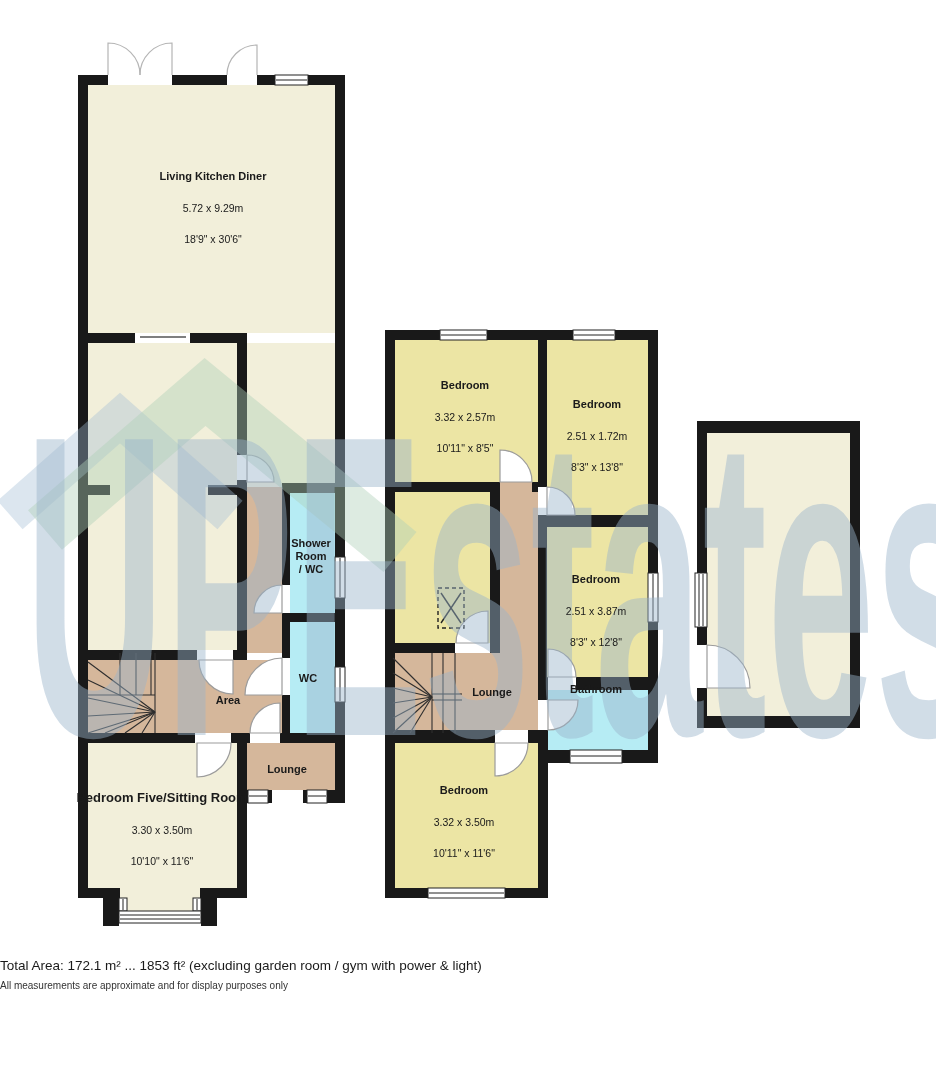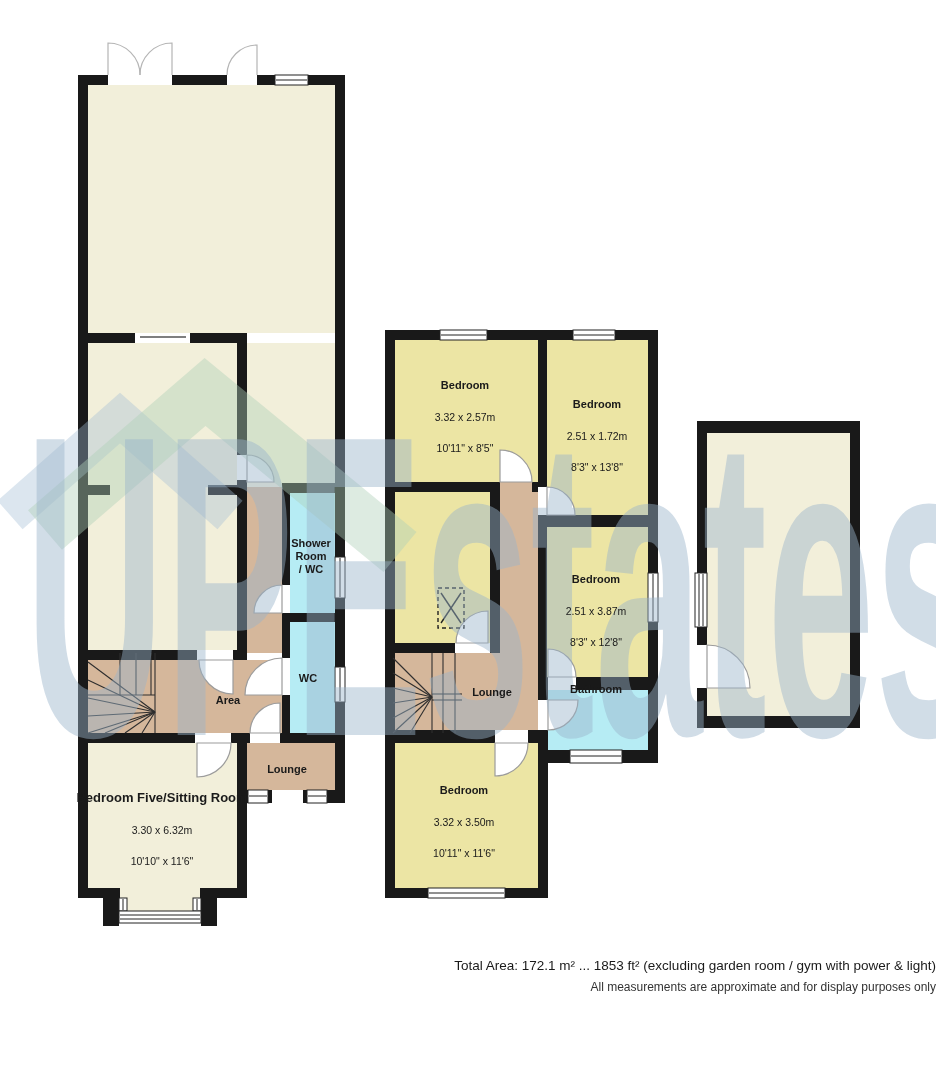--- a/index.html
+++ b/index.html
@@ -21,23 +21,23 @@
   .hatch{fill:none;stroke:#222;stroke-width:1.4;}
   .room-label{
     position:absolute;transform:translate(-50%,-50%);
     text-align:center;color:#1a1a1a;white-space:pre-line;line-height:1.18;z-index:5;
   }
   .rname{font-size:11px;font-weight:bold;white-space:pre-line;}
   .nowrap .rname{white-space:nowrap;font-size:13px;}
   .rdim{font-size:10.5px;font-weight:normal;}
   .rdim.bold{font-weight:bold;}
   .wm-text{font-weight:bold;}
-  #footer{position:absolute;left:0;top:958px;width:936px;text-align:right;z-index:6;}
+  #footer{position:absolute;left:0;top:958px;width:936px;text-align:left;z-index:6;}
   #total-area{font-size:13.5px;color:#1a1a1a;}
-  #disclaimer{font-size:12px;color:#333;margin-top:7px;margin-left:36px;}
+  #disclaimer{font-size:10px;color:#333;margin-top:7px;}
 </style>
 </head>
 <body>
 
 <div id="stage">
 
 <svg id="plan-svg" width="936" height="1080" viewBox="0 0 936 1080">
 
   <g>
 
@@ -236,37 +236,42 @@
     </g>
   </g>
 
   <g pointer-events="none">
     <polyline points="10,515 120,418 230,515" fill="none" stroke="var(--watermark-roof-blue,#a2bed6)" stroke-width="38" opacity="0.38"></polyline>
     <polyline points="45,530 205,392 400,552" fill="none" stroke="var(--watermark-roof-green,#aed0b7)" stroke-width="52" opacity="0.42"></polyline>
     <text class="wm-text" transform="translate(25,735) scale(0.45,1)" font-size="430" fill="var(--watermark-text,#9ab4cb)" opacity="0.45" font-family="Liberation Sans, sans-serif">UPEstates</text>
   </g>
 </svg>
 
+  <div class="room-label" style="left:213px;top:208px">
+    <div class="rname">Living Kitchen Diner</div>
+    <div class="rdim">5.72 x 9.29m</div>
+    <div class="rdim">18'9" x 30'6"</div>
+  </div>
   <div class="room-label" style="left:311px;top:556px">
     <div class="rname">Shower
 Room
 / WC</div>
   </div>
   <div class="room-label" style="left:308px;top:678px">
     <div class="rname">WC</div>
   </div>
   <div class="room-label" style="left:228px;top:700px">
     <div class="rname">Area</div>
   </div>
   <div class="room-label" style="left:287px;top:769px">
     <div class="rname">Lounge</div>
   </div>
   <div class="room-label nowrap" style="left:162px;top:829px">
     <div class="rname">Bedroom Five/Sitting Room</div>
-    <div class="rdim">3.30 x 6.32m</div>
+    <div class="rdim">3.30 x 3.50m</div>
     <div class="rdim">10'10" x 11'6"</div>
   </div>
 
   <div class="room-label" style="left:465px;top:417px">
     <div class="rname">Bedroom</div>
     <div class="rdim">3.32 x 2.57m</div>
     <div class="rdim">10'11" x 8'5"</div>
   </div>
   <div class="room-label" style="left:597px;top:436px">
     <div class="rname">Bedroom</div>

